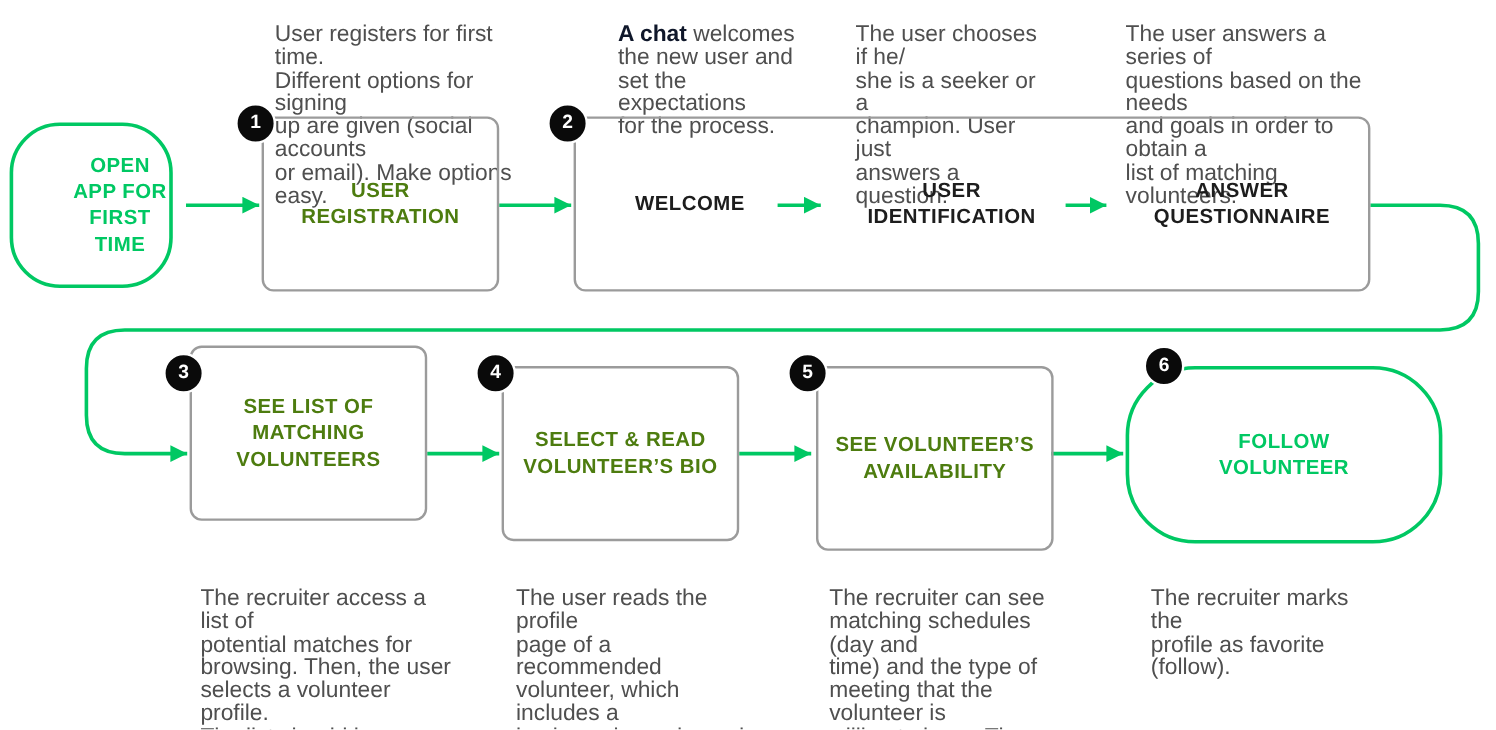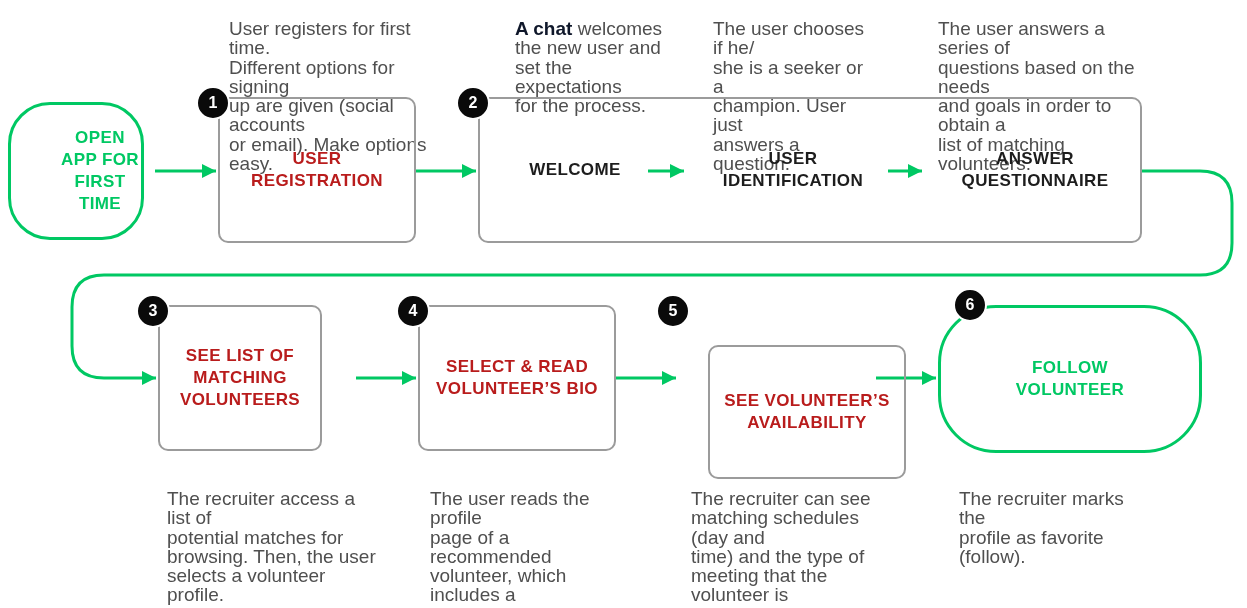--- a/index.html
+++ b/index.html
@@ -6,21 +6,21 @@
   #canvas{
     position:relative;width:1247px;height:608px;background:#ffffff;
     font-family:"Liberation Sans",sans-serif;overflow:hidden;
   }
   #connectors{position:absolute;left:0;top:0;width:1247px;height:608px;}
   .box{
     position:absolute;box-sizing:border-box;border:2px solid #9B9B9B;border-radius:10px;
     display:flex;align-items:center;justify-content:center;text-align:center;background:transparent;
   }
   .box .lbl{
-    font-weight:700;font-size:17px;line-height:1.3;letter-spacing:.4px;color:#b91c1c;
+    font-weight:700;font-size:17px;line-height:1.3;letter-spacing:.4px;color:#4d7c0f;
   }
   .box.green{border:3px solid #00C863;}
   .box.green .lbl{color:#00C863;}
   .sublbl{
     position:absolute;top:97px;height:146px;display:flex;align-items:center;justify-content:center;
     text-align:center;font-weight:700;font-size:17px;line-height:1.3;letter-spacing:.4px;color:#1D1D1D;
   }
   .badge{
     position:absolute;width:34px;height:34px;box-sizing:border-box;border-radius:50%;
     background:#0A0A0A;border:2px solid #ffffff;color:#ffffff;
@@ -79,29 +79,29 @@
 
   <div class="box" style="left:218px;top:97px;width:198px;height:146px;">
     <div class="lbl" style="width:150px;">USER REGISTRATION</div>
   </div>
 
   <div class="box" style="left:478px;top:97px;width:664px;height:146px;"></div>
   <div class="sublbl" style="left:505px;width:140px;">WELCOME</div>
   <div class="sublbl" style="left:698px;width:190px;">USER IDENTIFICATION</div>
   <div class="sublbl" style="left:935px;width:200px;">ANSWER QUESTIONNAIRE</div>
 
-  <div class="box" style="left:158px;top:305px;width:164px;height:146px;">
+  <div class="box" style="left:158px;top:288px;width:198px;height:146px;">
     <div class="lbl" style="width:152px;">SEE LIST OF MATCHING VOLUNTEERS</div>
   </div>
 
   <div class="box" style="left:418px;top:305px;width:198px;height:146px;">
     <div class="lbl" style="width:180px;">SELECT &amp; READ VOLUNTEER’S BIO</div>
   </div>
 
-  <div class="box" style="left:708px;top:305px;width:198px;height:134px;margin-top:40px;">
+  <div class="box" style="left:680px;top:305px;width:198px;height:154px;">
     <div class="lbl" style="width:185px;">SEE VOLUNTEER’S AVAILABILITY</div>
   </div>
 
   <div class="box green" style="left:938px;top:305px;width:264px;height:148px;border-radius:58px;">
     <div class="lbl" style="width:140px;">FOLLOW VOLUNTEER</div>
   </div>
 
   <div class="badge" style="left:196px;top:86px;">1</div>
   <div class="badge" style="left:456px;top:86px;">2</div>
   <div class="badge" style="left:136px;top:294px;">3</div>

